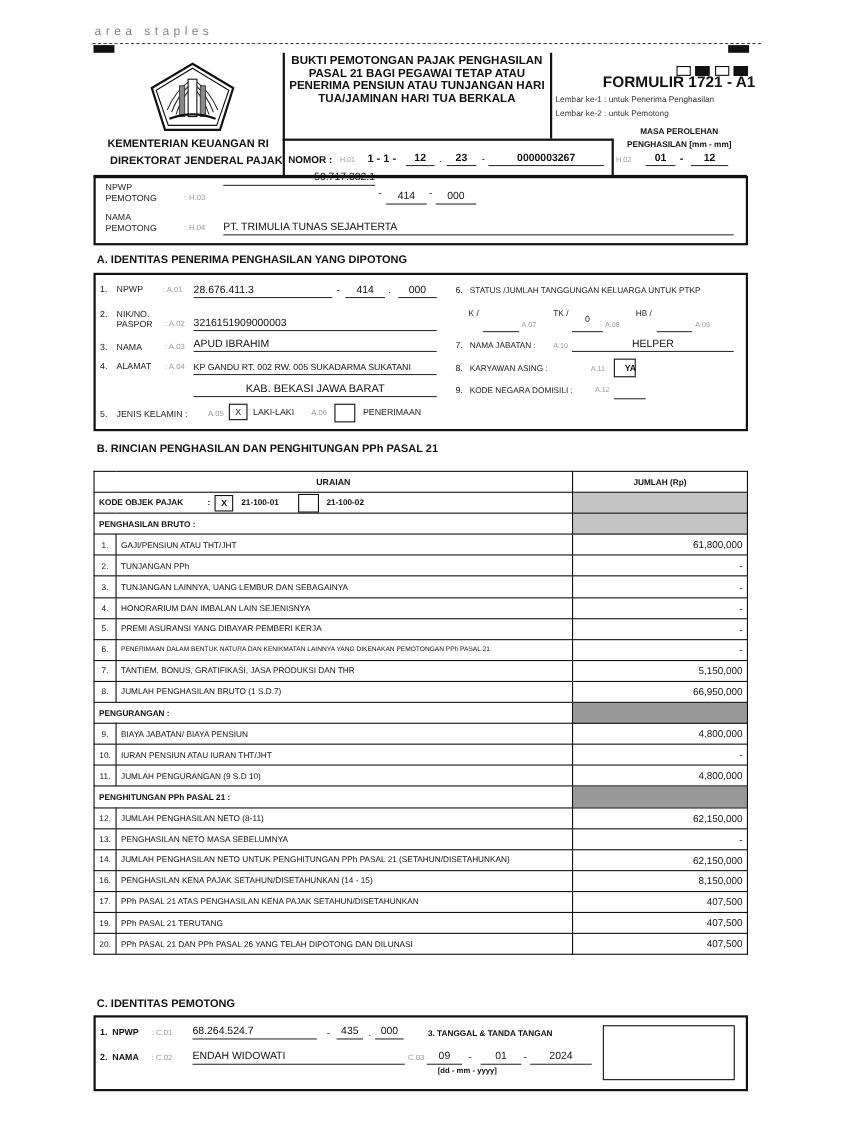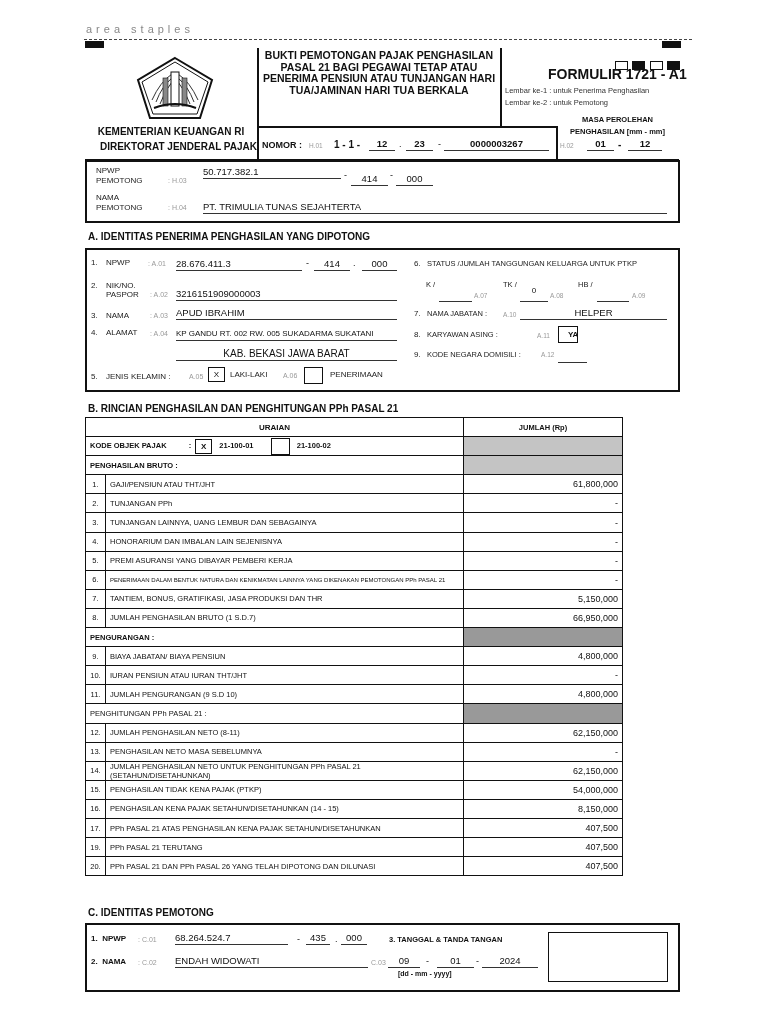--- a/index.html
+++ b/index.html
@@ -14,21 +14,21 @@
 .vline{background:#111;width:2px}
 .hline{background:#111;height:2px}
 .t-bold{font-weight:bold}
 .title{font-size:10.5px;font-weight:bold;text-align:center;line-height:11.5px}
 .small{font-size:7.5px;color:#333}
 .code{font-size:6.5px;color:#999}
 .ul{border-bottom:1.3px solid #333;text-align:center;font-size:9.5px;height:13px;line-height:12px}
 .box{border:2px solid #111}
 .lbl{font-size:8px;color:#222}
 .sec{font-size:10px;font-weight:bold}
-table.b{border-collapse:collapse;position:absolute;left:85px;top:417px;width:538px;font-size:7.5px}
+table.b{border-collapse:collapse;position:absolute;left:85px;top:428px;width:595px;font-size:7.5px}
 table.b td{border:1px solid #111;height:19.1px;padding:0 4px;vertical-align:middle}
 table.b td.n{width:20px;text-align:center;padding:0}
 table.b td.amt{width:159px;text-align:right;font-size:9px;padding-right:4px}
 table.b td.g1{background:#c4c4c4}
 table.b td.g2{background:#999}
 table.b .hd{text-align:center;font-weight:bold;font-size:8px}
 .cb{display:inline-block;width:17px;height:15px;border:1.5px solid #111;text-align:center;line-height:13px;font-size:8px;vertical-align:middle}
 </style>
 </head>
 <body>
@@ -93,21 +93,21 @@
 <div class="abs ul t-bold" style="left:406px;top:138px;width:27px">23</div>
 <div class="abs" style="left:438px;top:139px;font-size:9px">-</div>
 <div class="abs ul t-bold" style="left:444px;top:138px;width:105px">0000003267</div>
 
 <div class="abs box" style="left:85px;top:160px;width:595px;height:63px"></div>
 <div class="abs lbl" style="left:96px;top:166px;line-height:10px">
     <div>NPWP</div>
     <div>PEMOTONG</div>
   </div>
 <div class="abs code" style="left:168px;top:177px;font-size:7px">: <span>H.03</span></div>
-<div class="abs ul" style="left:203px;top:166px;width:138px;text-align:left">50.717.382.1</div>
+<div class="abs ul" style="left:203px;top:156px;width:138px;text-align:right">50.717.382.1</div>
 <div class="abs" style="left:344px;top:170px;font-size:9px">-</div>
 <div class="abs ul" style="left:351px;top:173px;width:37px">414</div>
 <div class="abs" style="left:390px;top:170px;font-size:9px">-</div>
 <div class="abs ul" style="left:396px;top:173px;width:37px">000</div>
 <div class="abs lbl" style="left:96px;top:193px;line-height:10px">
     <div>NAMA</div>
     <div>PEMOTONG</div>
   </div>
 <div class="abs code" style="left:168px;top:204px;font-size:7px">: <span>H.04</span></div>
 <div class="abs ul" style="left:203px;top:201px;width:464px;text-align:left">PT. TRIMULIA TUNAS SEJAHTERTA</div>
@@ -256,42 +256,37 @@
         <td class="n">10.</td>
         <td>IURAN PENSIUN ATAU IURAN THT/JHT</td>
         <td class="amt">-</td>
       </tr>
   <tr>
         <td class="n">11.</td>
         <td>JUMLAH PENGURANGAN (9 S.D 10)</td>
         <td class="amt">4,800,000</td>
       </tr>
   <tr>
-    <td colspan="2" style="font-weight:normal">PENGHITUNGAN PPh PASAL 21 :</td>
+    <td colspan="2" style="font-weight:bold">PENGHITUNGAN PPh PASAL 21 :</td>
     <td class="amt g2"></td>
   </tr>
   <tr>
         <td class="n">12.</td>
         <td>JUMLAH PENGHASILAN NETO (8-11)</td>
         <td class="amt">62,150,000</td>
       </tr>
   <tr>
         <td class="n">13.</td>
         <td>PENGHASILAN NETO MASA SEBELUMNYA</td>
         <td class="amt">-</td>
       </tr>
   <tr>
         <td class="n">14.</td>
         <td>JUMLAH PENGHASILAN NETO UNTUK PENGHITUNGAN PPh PASAL 21 (SETAHUN/DISETAHUNKAN)</td>
         <td class="amt">62,150,000</td>
-      </tr>
-  <tr>
-        <td class="n">15.</td>
-        <td>PENGHASILAN TIDAK KENA PAJAK (PTKP)</td>
-        <td class="amt">54,000,000</td>
       </tr>
   <tr>
         <td class="n">16.</td>
         <td>PENGHASILAN KENA PAJAK SETAHUN/DISETAHUNKAN (14 - 15)</td>
         <td class="amt">8,150,000</td>
       </tr>
   <tr>
         <td class="n">17.</td>
         <td>PPh PASAL 21 ATAS PENGHASILAN KENA PAJAK SETAHUN/DISETAHUNKAN</td>
         <td class="amt">407,500</td>

